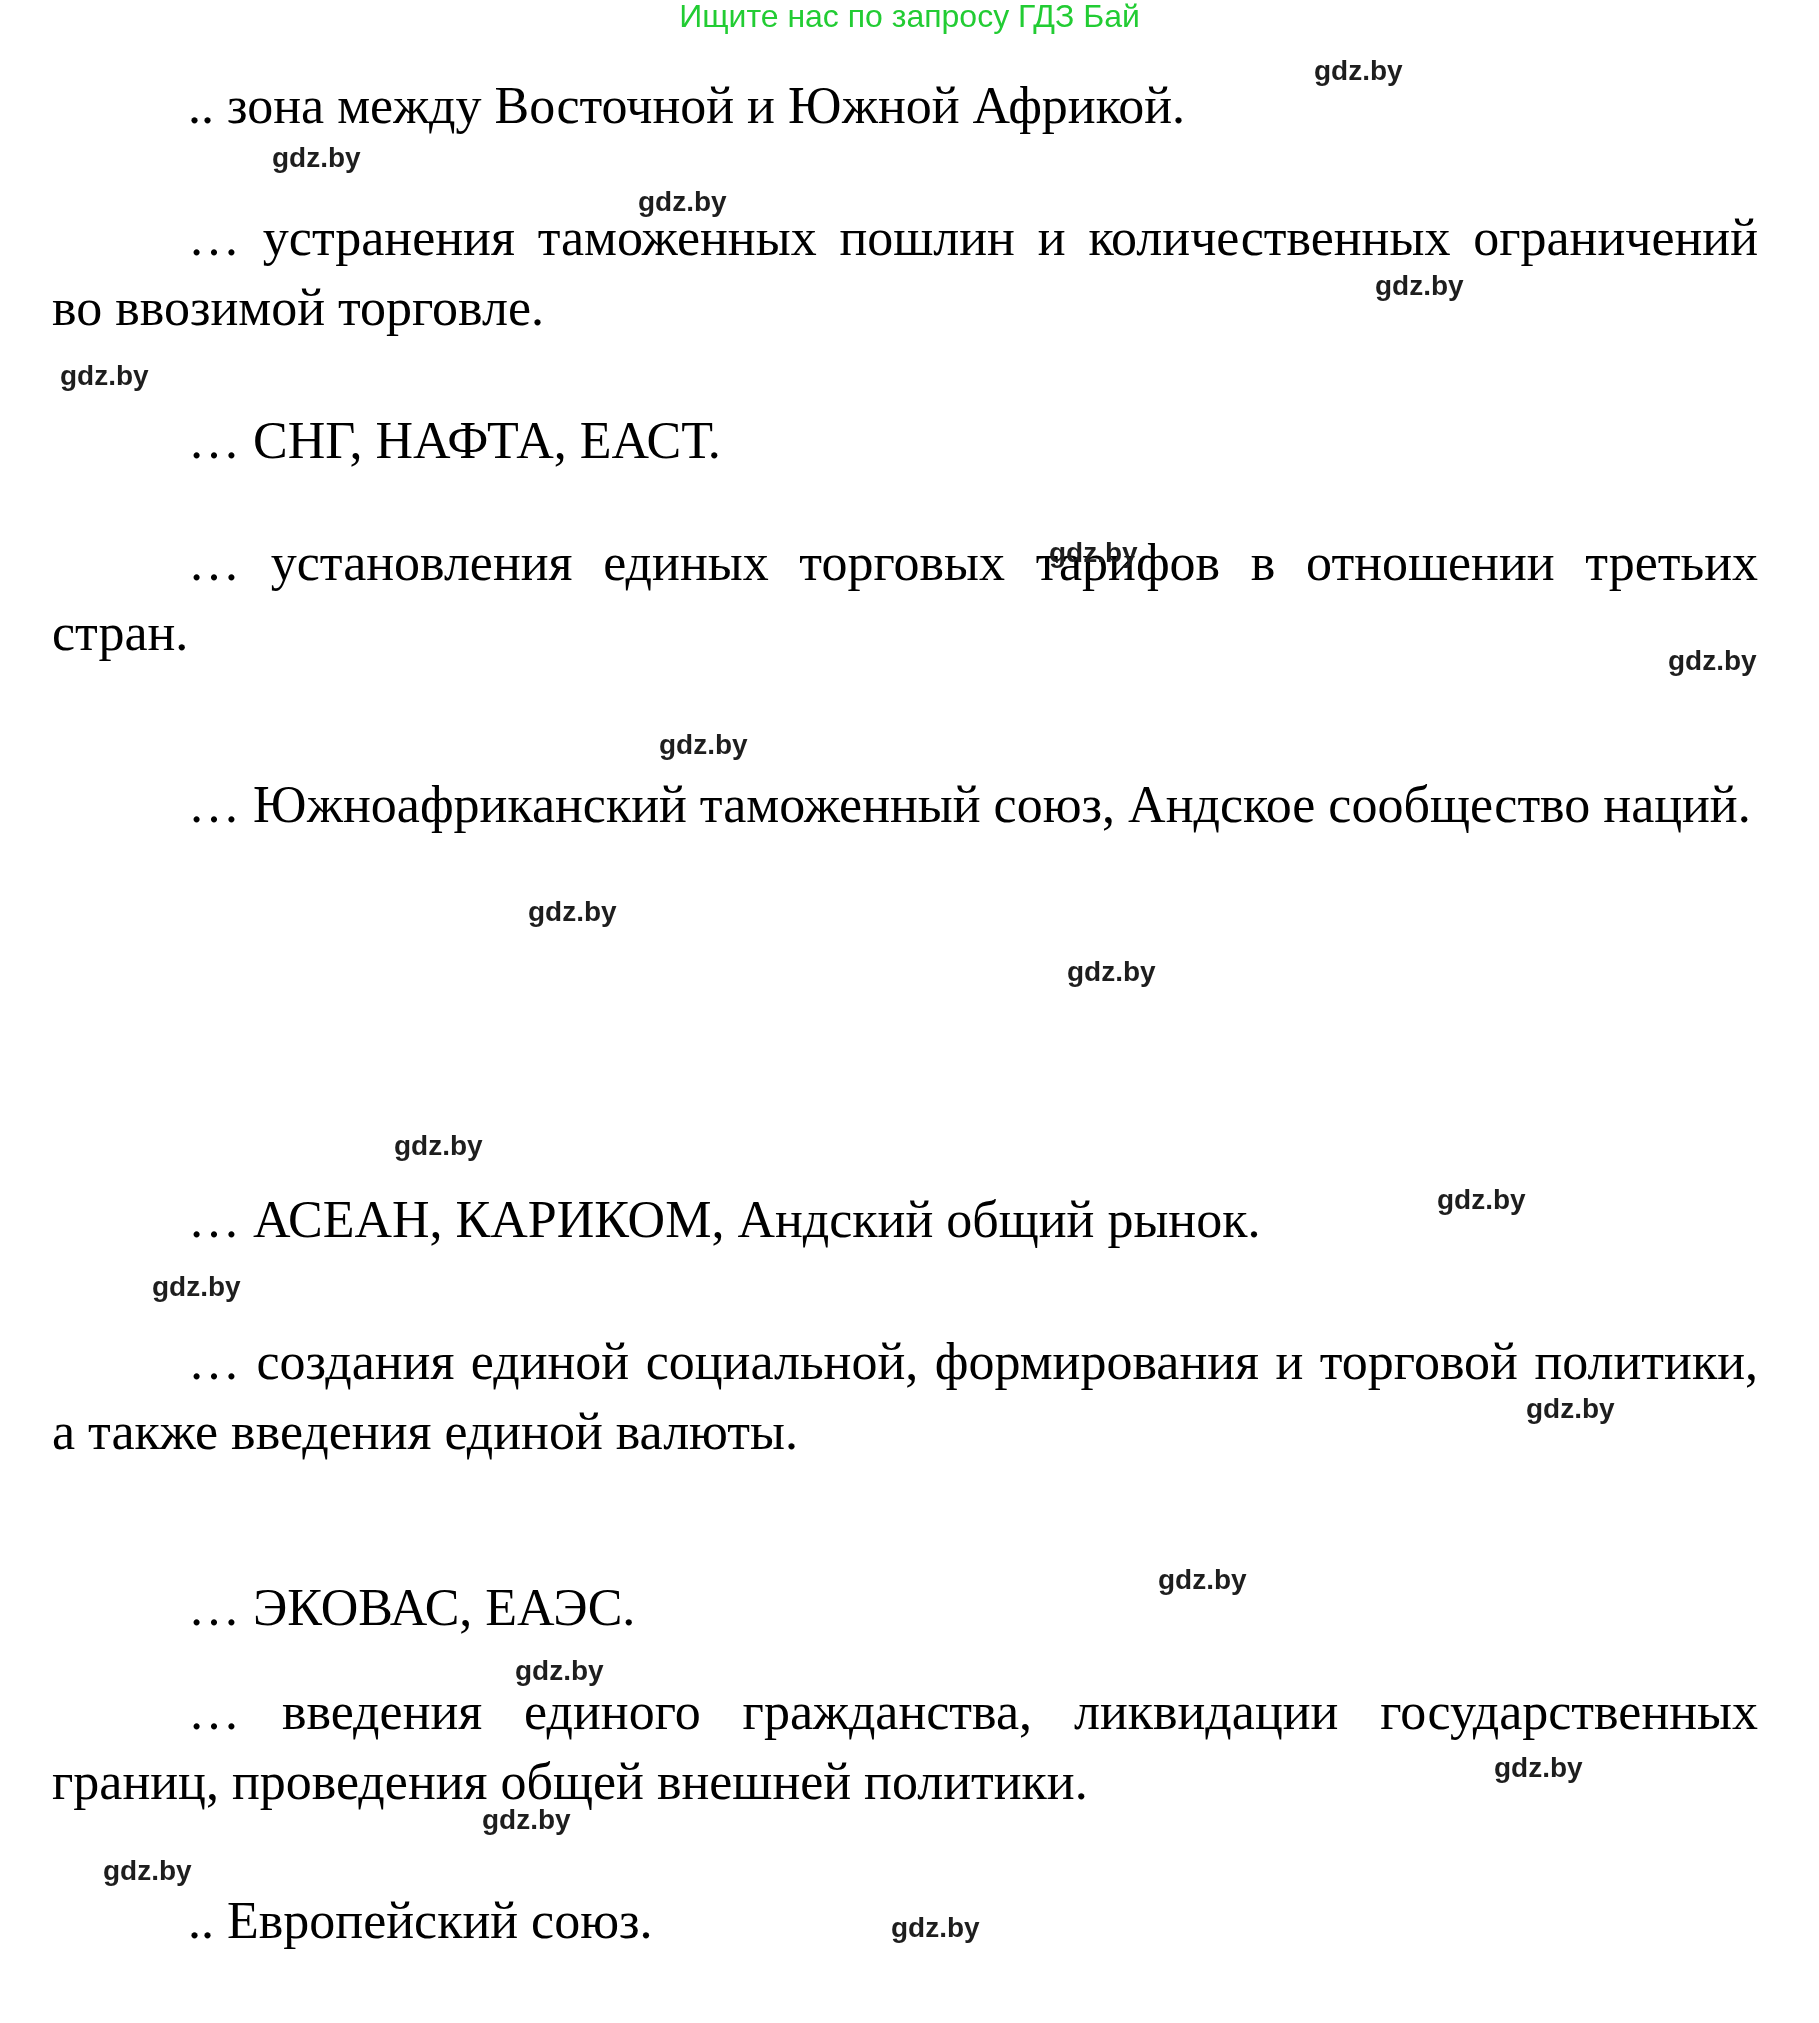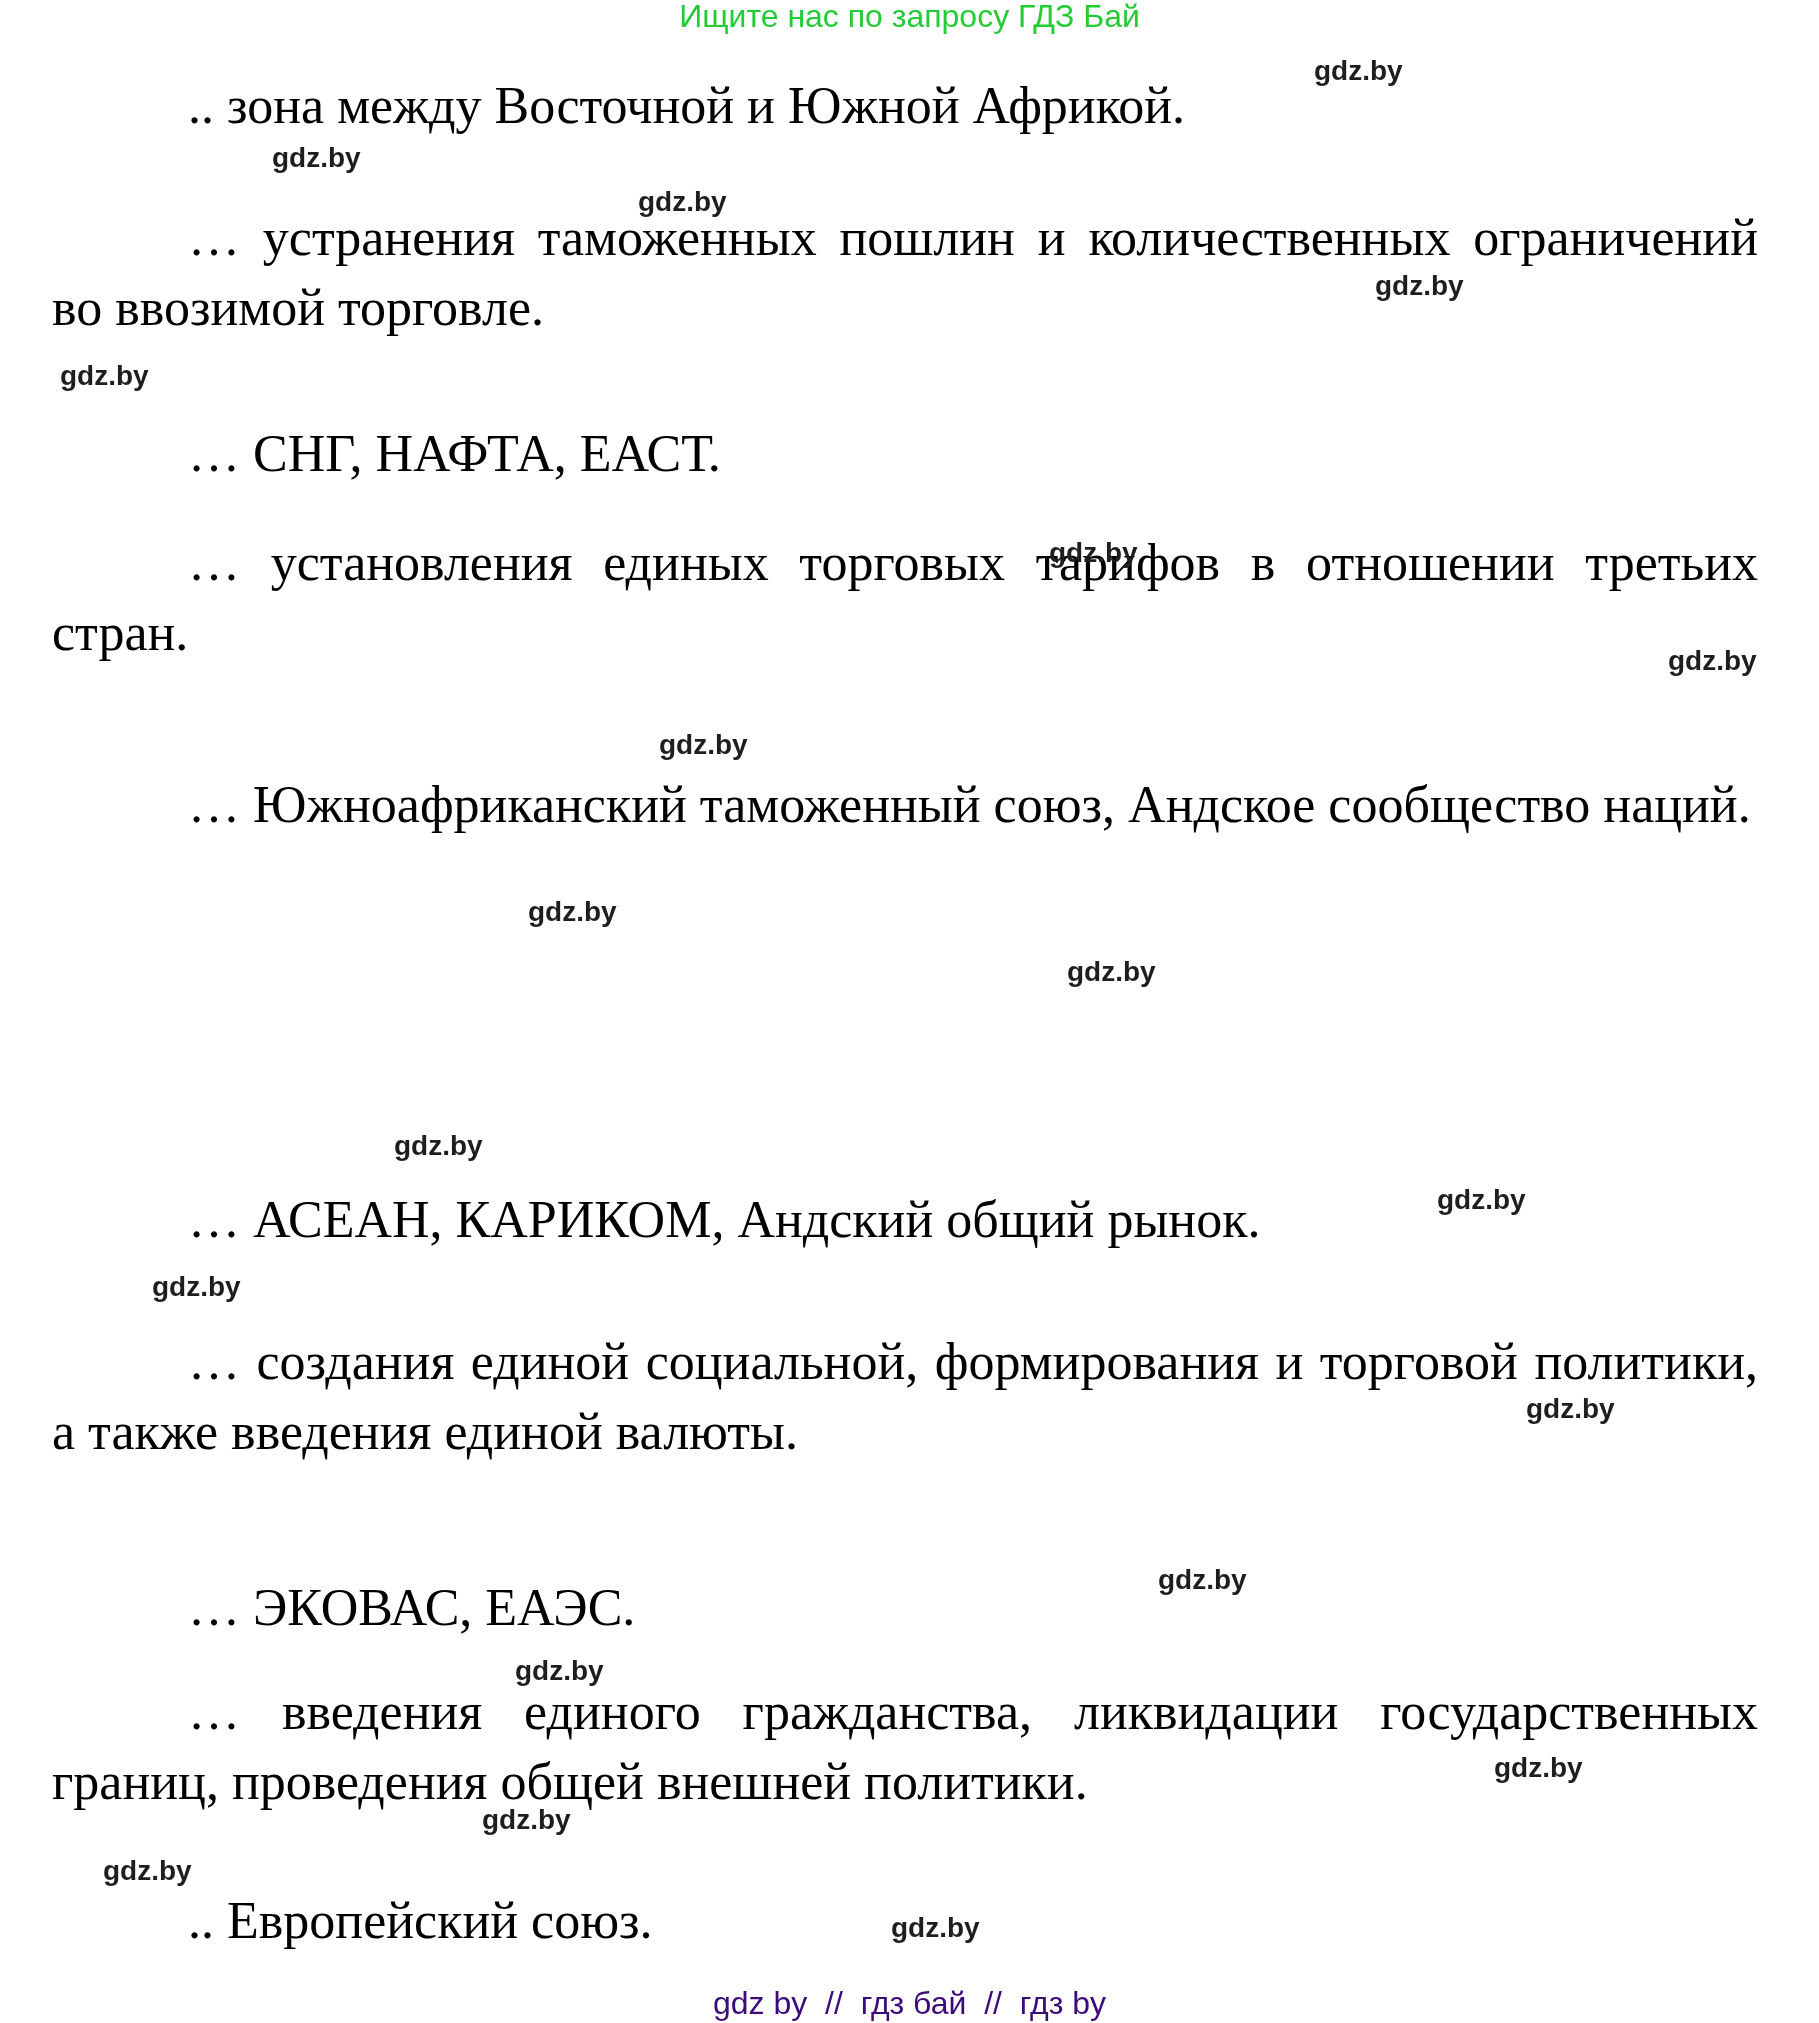--- a/index.html
+++ b/index.html
@@ -50,21 +50,21 @@
   </style>
 </head>
 <body>
 
 <div class="page">
 
   <div class="header-banner">Ищите нас по запросу ГДЗ Бай</div>
 
   <p class="para single" style="top:71px;">.. зона между Восточной и Южной Африкой.</p>
   <p class="para" style="top:203px;">… устранения таможенных пошлин и количественных ограничений во ввозимой торговле.</p>
-  <p class="para single" style="top:419px;">… СНГ, НАФТА, ЕАСТ.</p>
+  <p class="para single" style="top:406px;">… СНГ, НАФТА, ЕАСТ.</p>
   <p class="para" style="top:528px;">… установления единых торговых тарифов в отношении третьих стран.</p>
   <p class="para" style="top:770px;">… Южноафриканский таможенный союз, Андское сообщество наций.</p>
   <p class="para single" style="top:1185px;">… АСЕАН, КАРИКОМ, Андский общий рынок.</p>
   <p class="para" style="top:1327px;">… создания единой социальной, формирования и торговой политики, а также введения единой валюты.</p>
   <p class="para single" style="top:1535px;margin-top:38px;">… ЭКОВАС, ЕАЭС.</p>
   <p class="para" style="top:1677px;">… введения единого гражданства, ликвидации государственных границ, проведения общей внешней политики.</p>
   <p class="para single" style="top:1886px;">.. Европейский союз.</p>
 
   <div class="wm" style="left:1314px; top:54px;">gdz.by</div>
   <div class="wm" style="left:272px;  top:141px;">gdz.by</div>
@@ -80,15 +80,14 @@
   <div class="wm" style="left:1437px; top:1183px;">gdz.by</div>
   <div class="wm" style="left:152px;  top:1270px;">gdz.by</div>
   <div class="wm" style="left:1526px; top:1392px;">gdz.by</div>
   <div class="wm" style="left:1158px; top:1563px;">gdz.by</div>
   <div class="wm" style="left:515px;  top:1654px;">gdz.by</div>
   <div class="wm" style="left:1494px; top:1751px;">gdz.by</div>
   <div class="wm" style="left:482px;  top:1803px;">gdz.by</div>
   <div class="wm" style="left:103px;  top:1854px;">gdz.by</div>
   <div class="wm" style="left:891px;  top:1911px;">gdz.by</div>
 
-  <div class="footer-links">gdz by  //  гдз бай  //  гдз by</div>
 </div>
 
 
 </body></html>

